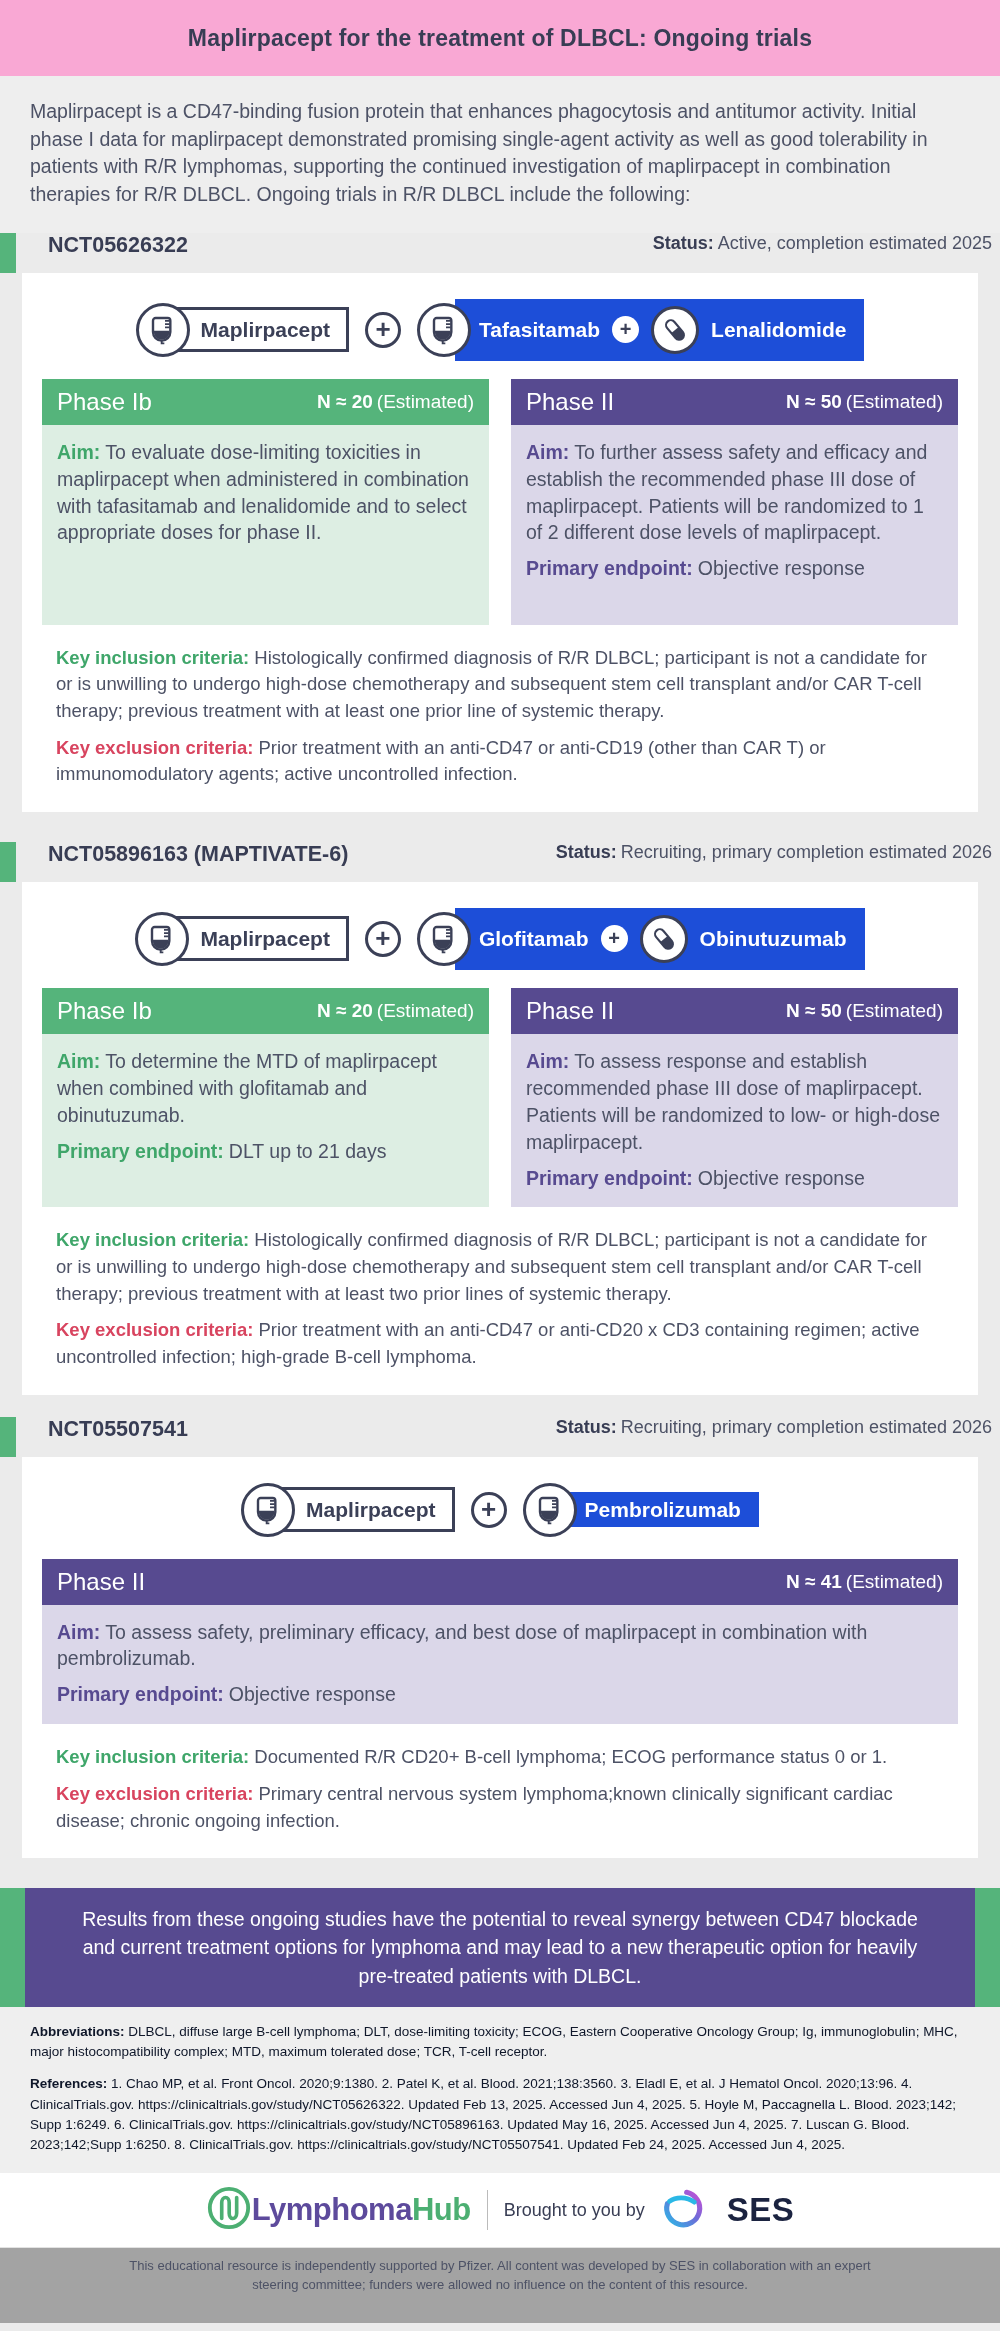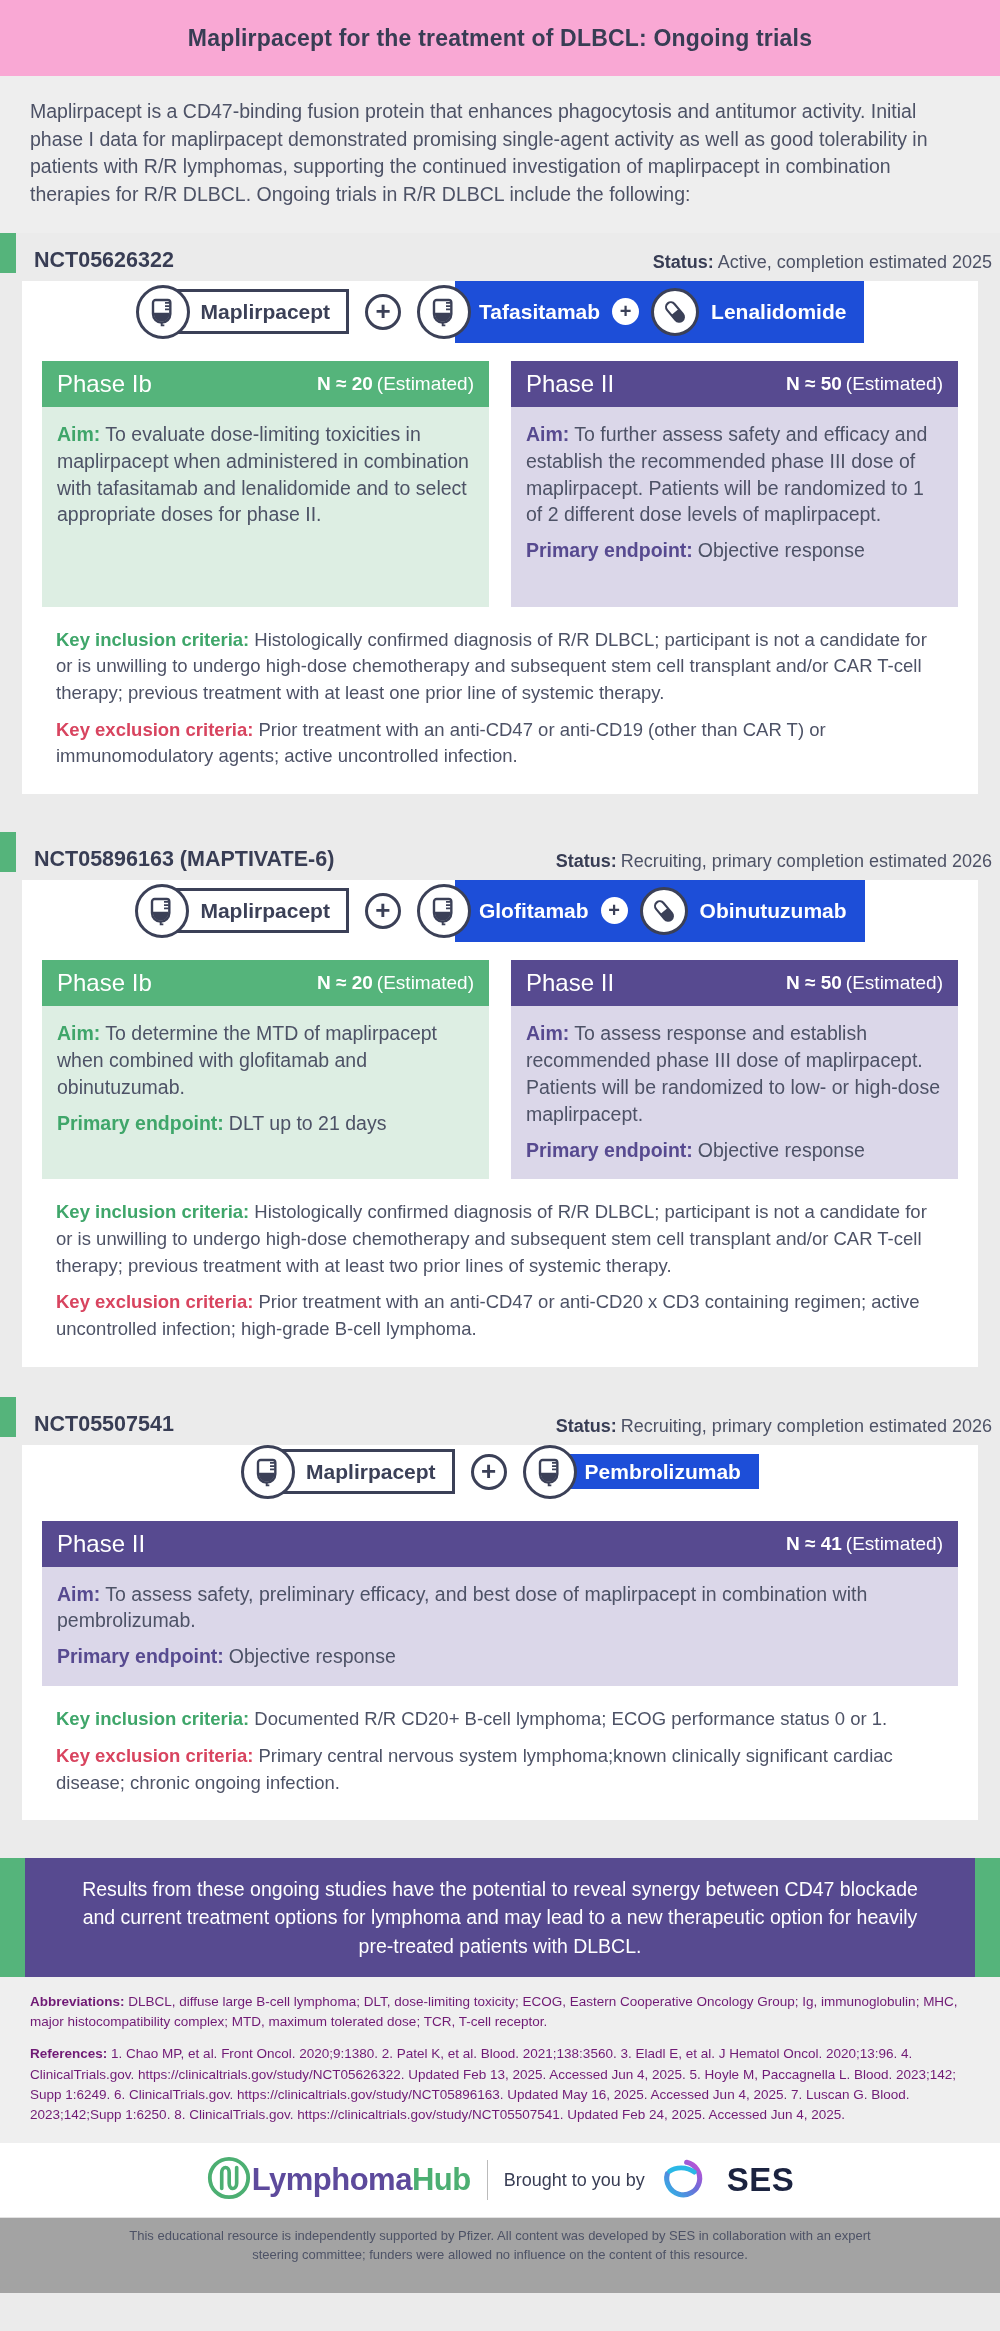--- a/index.html
+++ b/index.html
@@ -13,28 +13,28 @@
 
   
   .title-band { background:#f9a8d4; padding:25px 20px 24px; text-align:center; }
   .title-band h1 { font-size:23px; font-weight:bold; color:#383d54; letter-spacing:.2px; }
 
   
   .intro { background:#eeeeee; padding:22px 30px 24px; }
   .intro p { font-size:19.5px; line-height:1.42; color:#4d5266; }
 
   
-  .trial-header { display:flex; align-items:flex-end; height:40px; background:#ebebeb; position:relative; }
+  .trial-header { display:flex; align-items:flex-start; height:40px; background:#ebebeb; position:relative;gap:14px; }
   .trial-tab { width:16px; height:40px; background:#55b47b; flex:0 0 16px; }
   .trial-id { font-size:21.5px; font-weight:bold; color:#383d54; margin-left:18px; }
   .trial-status { margin-left:auto; margin-right:8px; font-size:18px; color:#4d5266; }
   .trial-status .b { color:#383d54; margin-right:4px; }
 
   
-  .card { background:#ffffff; margin:8px 22px; padding:0 20px 20px; }
+  .card { background:#ffffff; margin:0 22px; padding:18px 20px 20px; }
 
   
   .pills { display:flex; align-items:center; justify-content:center; gap:16px; margin:8px 0 18px; }
   .pill { display:flex; align-items:center; }
   .pill-circle {
     width:54px; height:54px; border-radius:50%; background:#fff; border:3px solid #3b4057;
     display:flex; align-items:center; justify-content:center;
     margin-right:-16px; position:relative; z-index:2; flex:0 0 54px;
   }
   .pill-box {
@@ -84,21 +84,21 @@
   .lbl-excl { font-weight:bold; color:#d8445f; margin-right:5px; }
 
   .gap { height:30px; background:#ebebeb; }
   .gap-sm { height:22px; background:#ebebeb; }
 
   
   .banner-wrap { background:#55b47b; padding:0 25px; }
   .banner { background:#574a90; color:#fff; text-align:center; padding:17px 48px; font-size:19.5px; line-height:1.45; }
 
   
-  .smallprint { background:#efefef; padding:15px 30px 18px; font-size:13.5px; line-height:1.5; color:#701a75; }
+  .smallprint { background:#efefef; padding:15px 30px 18px; font-size:13.5px; line-height:1.5; color:#0f172a; }
   .smallprint .block + .block { margin-top:12px; }
 
   
   .logo-band { background:#ffffff; height:74px; display:flex; align-items:center; justify-content:center; gap:16px; }
   .lh-logo { display:flex; align-items:center; gap:0; }
   .lh-word { font-size:31px; font-weight:bold; letter-spacing:-.5px; }
   .lh-word .w1 { color:#5d4a9c; }
   .lh-word .w2 { color:#4caf72; }
   .logo-div { width:1px; height:40px; background:#bbbbbb; }
   .brought { font-size:18px; color:#383d54; }

